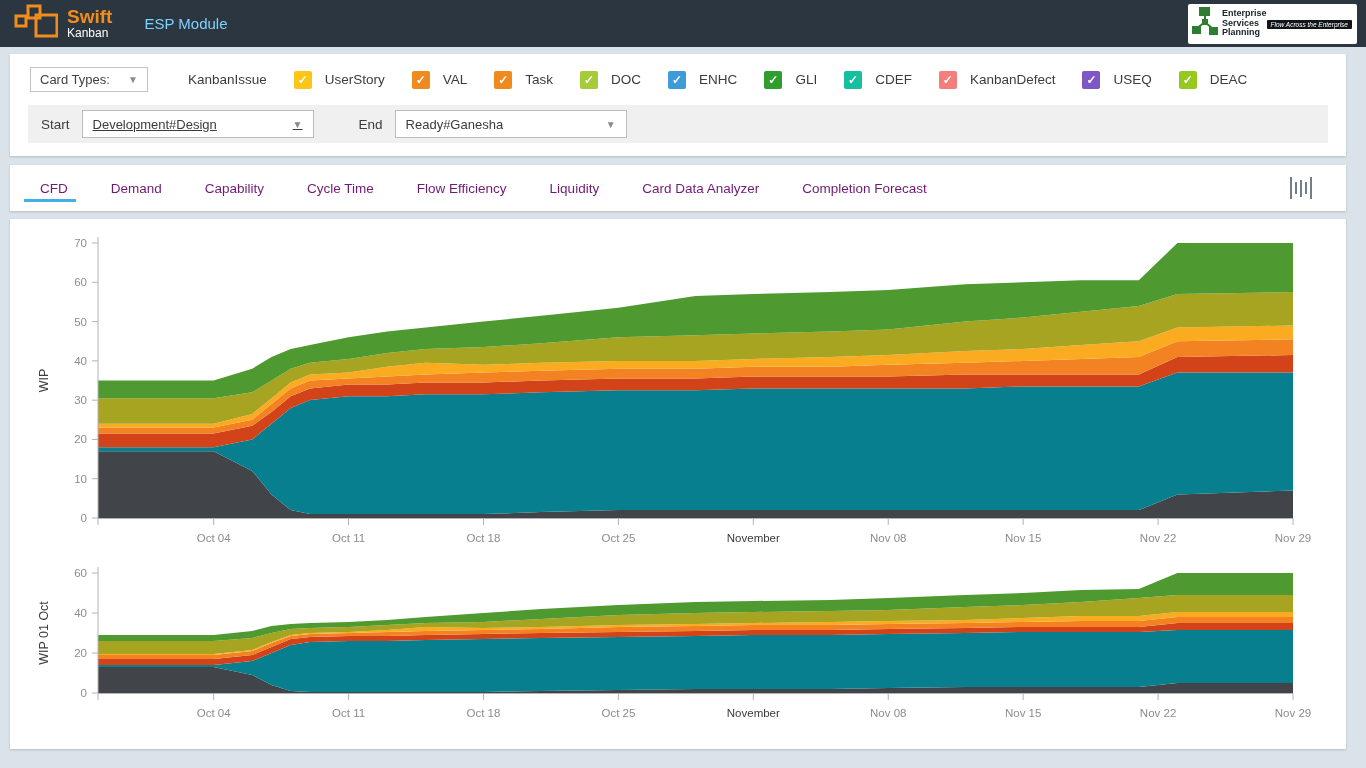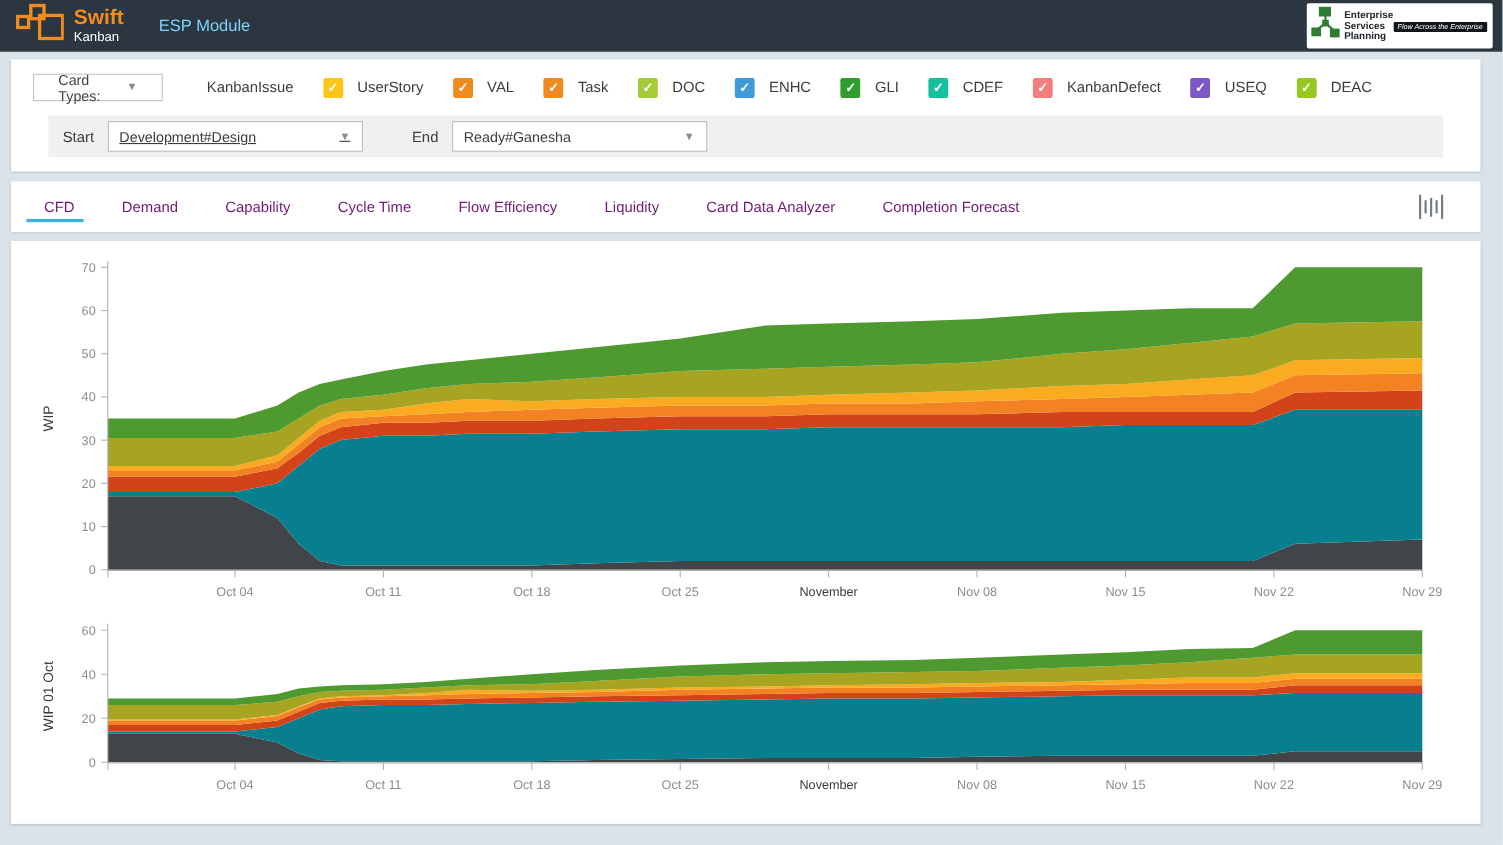--- a/index.html
+++ b/index.html
@@ -16,26 +16,26 @@
   .esp-logo-top { display:flex; align-items:center; gap:4px; }
   .esp-lines { font-size:9px; font-weight:bold; color:#20262b; line-height:1.08; }
   .esp-tagline { margin-top:2px; background:#10151a; color:#ffffff; font-size:6.5px; font-style:italic; padding:1px 4px; width:100%; text-align:center; border-radius:1px; }
 
   
   .panel { background:#ffffff; margin:0 20px 0 10px; box-shadow:0 1px 2px rgba(60,70,80,.25); }
 
   
   .filters-panel { margin-top:7px; padding-bottom:13px; }
   .filters-row1 { display:flex; align-items:center; height:51px; padding:0 20px; }
-  .card-types-select { display:flex; align-items:center; justify-content:space-between; width:118px; height:25px; border:1px solid #c3c3c3; padding:0 22px; font-size:13px; color:#424242; background:#fff; cursor:pointer; flex:0 0 auto; }
+  .card-types-select { display:flex; align-items:center; justify-content:space-between; width:118px; height:25px; border:1px solid #c3c3c3; padding:0 9px; font-size:13px; color:#424242; background:#fff; cursor:pointer; flex:0 0 auto; }
   .caret { color:#8a8a8a; font-size:10px; }
   .filter-items { display:flex; align-items:center; margin-left:40px; gap:27px; }
   .filter-item { display:flex; align-items:center; gap:13px; font-size:13.5px; color:#3c3c3c; white-space:nowrap; }
   .cb { width:18px; height:18px; border-radius:2px; color:#fff; font-size:12px; font-weight:bold; display:flex; align-items:center; justify-content:center; cursor:pointer; }
-  .filters-row2 { margin:0 34px; background:#f0f0f0; height:38px; display:flex; align-items:center; padding:0 13px; font-size:13.5px; color:#3c3c3c; }
+  .filters-row2 { margin:0 18px; background:#f0f0f0; height:38px; display:flex; align-items:center; padding:0 13px; font-size:13.5px; color:#3c3c3c; }
   .select { background:#fff; border:1px solid #bdbdbd; height:28px; display:flex; align-items:center; justify-content:space-between; padding:0 10px; font-size:13px; color:#3c3c3c; cursor:pointer; }
   .select-start { width:232px; margin-left:12px;text-decoration:underline; }
   .select-end   { width:232px; margin-left:12px; }
   .end-label { margin-left:45px; }
 
   
   .tabs-panel { margin-top:9px; height:46px; display:flex; align-items:center; padding:0 0 0 30px; }
   .tab { font-size:13.5px; color:#701a75; margin-right:43px; height:28px; display:flex; align-items:center; position:relative; cursor:pointer; white-space:nowrap; }
   .tab.tight { margin-right:22px; }
   .tab.active::after { content:''; position:absolute; left:-16px; right:-8px; bottom:0; height:3px; background:#42b0e6; }

